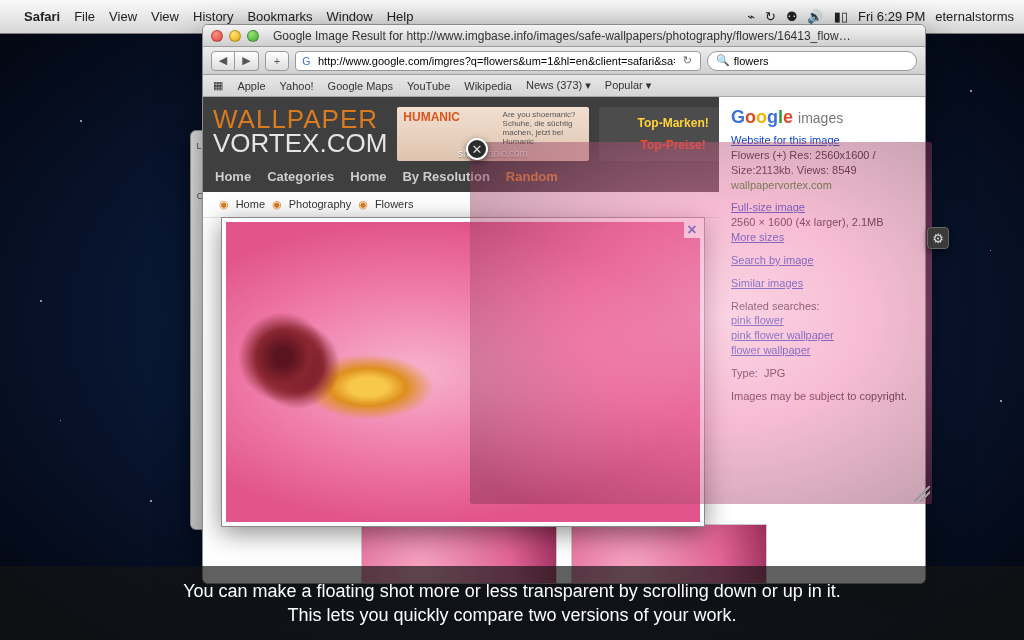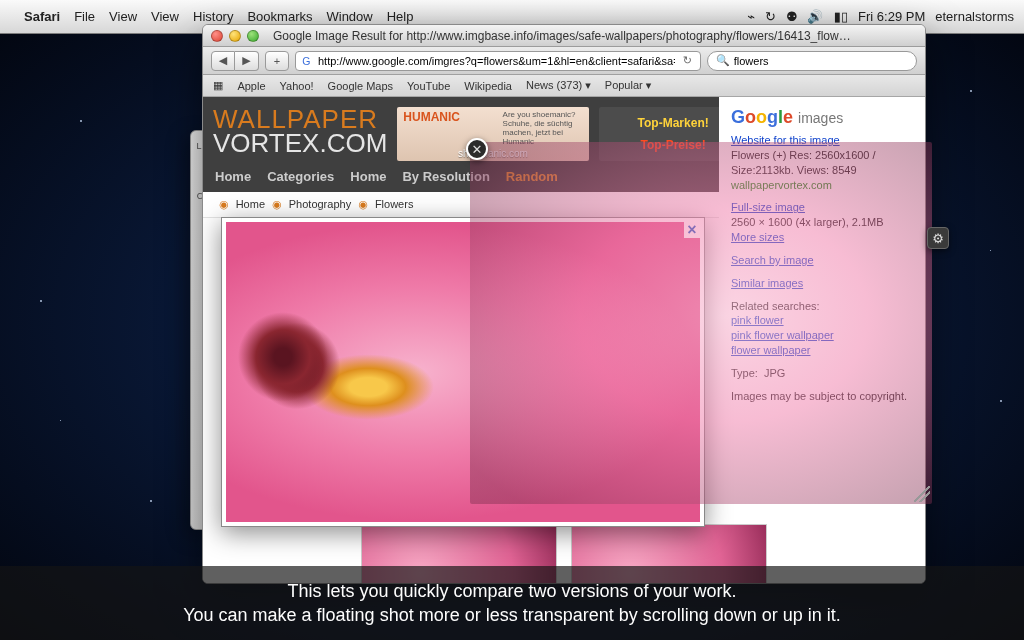--- a/index.html
+++ b/index.html
@@ -289,15 +289,15 @@
 <div class="floating-shot">
   <div class="float-close">✕</div>
   <div class="float-grip"></div>
 </div>
 
 <div class="gear-widget">
   <span>⚙</span>
 </div>
 
 <div class="caption">
+  <div>You can make a floating shot more or less transparent by scrolling down or up in it.</div>
   <div>This lets you quickly compare two versions of your work.</div>
-  <div>You can make a floating shot more or less transparent by scrolling down or up in it.</div>
 </div>
 
 </body></html>

